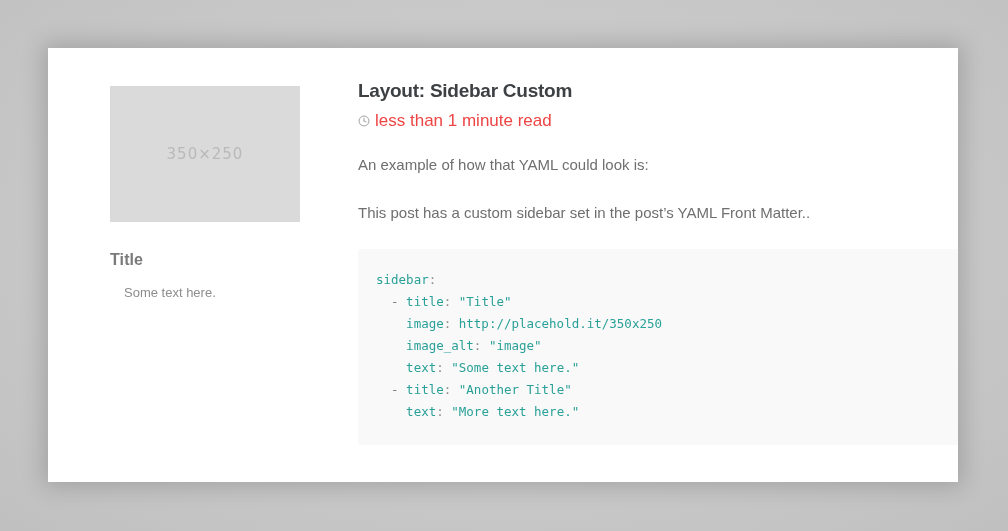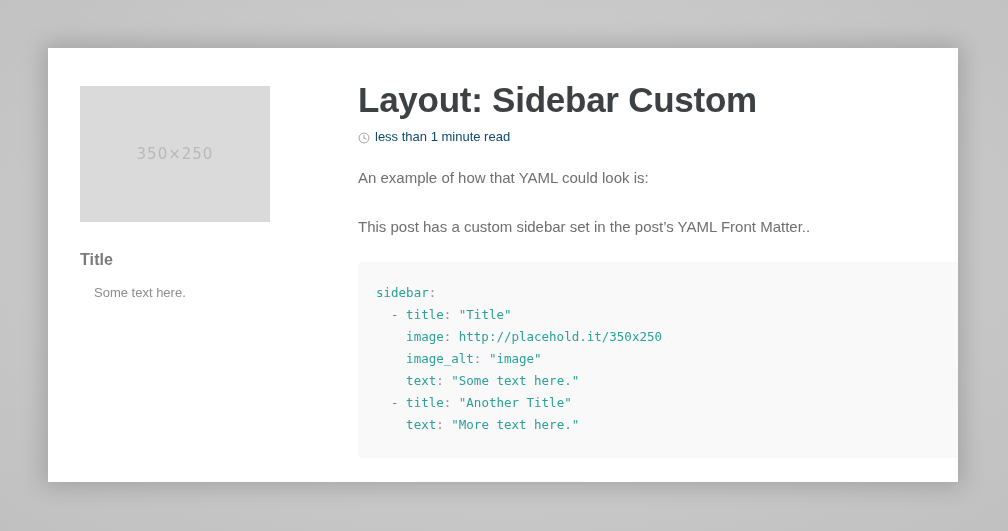--- a/index.html
+++ b/index.html
@@ -31,21 +31,21 @@
 
   #page-inner {
     position: relative;
     width: 100%;
     height: 100%;
   }
 
   
   #sidebar {
     position: absolute;
-    left: 32px;
+    left: 62px;
     top: 38px;
     width: 192px;
   }
 
   #sidebar-figure {
     width: 190px;
     height: 136px;
     background: #dadada;
     display: flex;
     align-items: center;
@@ -85,33 +85,33 @@
   #article {
     position: absolute;
     left: 310px;
     top: 32px;
     right: 0;
     bottom: 0;
   }
 
   #post-title {
     margin: 0;
-    font-size: 35px;
+    font-size: 19px;
     font-weight: bold;
     color: #3d4143;
     letter-spacing: -0.25px;
     line-height: 1.15;
   }
 
   #post-meta {
     margin: 9px 0 0 0;
-    font-size: 13px;
-    color: #0c4a6e;
+    font-size: 17px;
+    color: #ef4444;
     display: flex;
-    align-items: flex-end;
+    align-items: center;
     gap: 5px;
   }
   #post-meta svg { display: block; }
 
   .post-para {
     margin: 26px 0 0 0;
     font-size: 15px;
     color: #6f6f6f;
     line-height: 1.5;
   }

